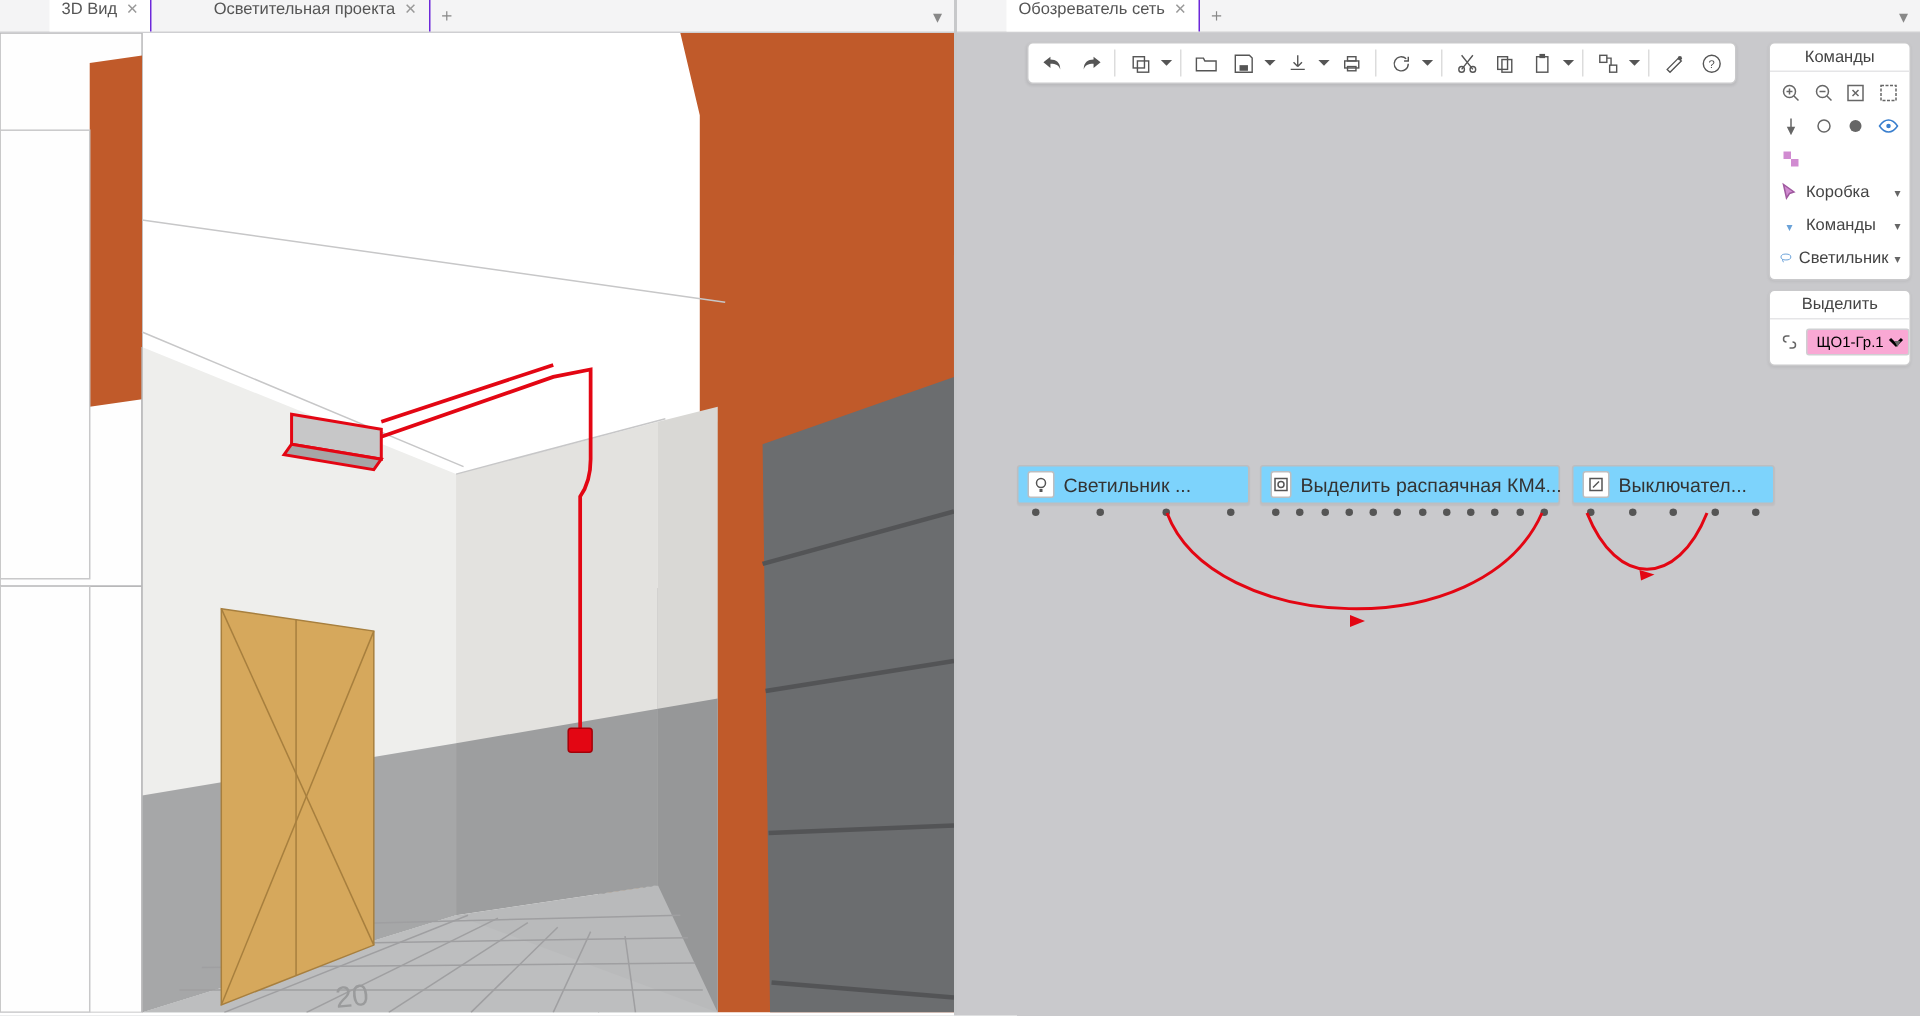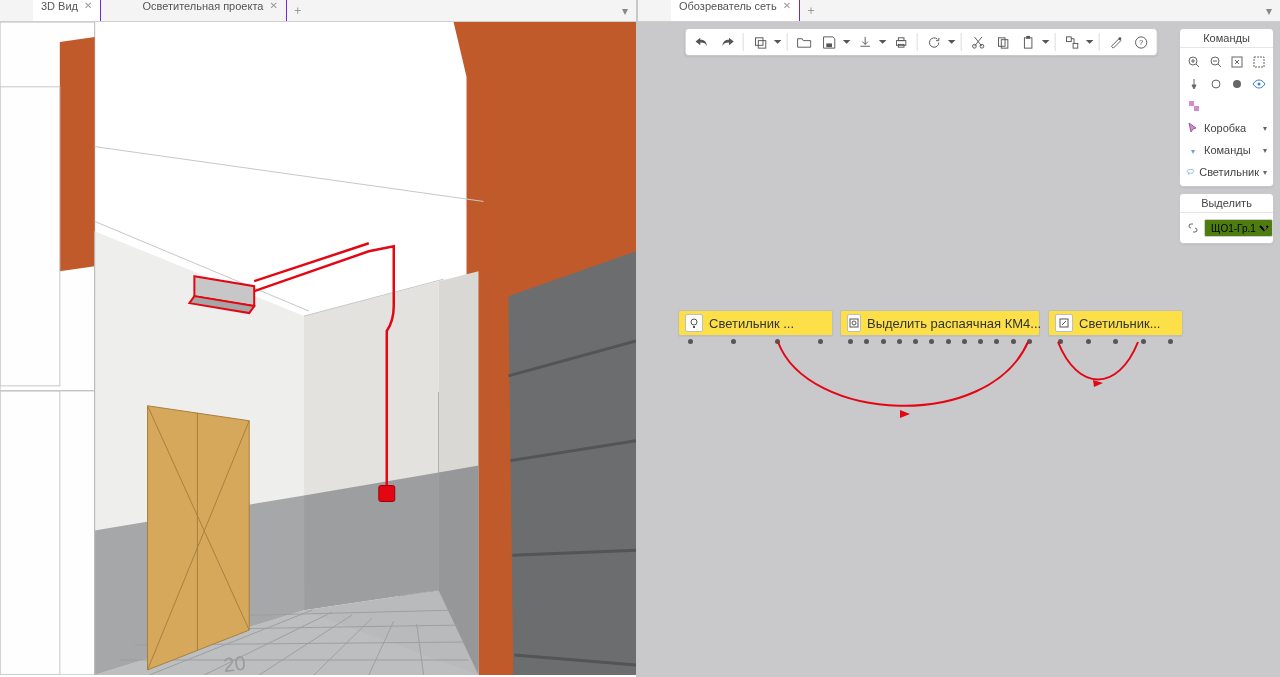--- a/index.html
+++ b/index.html
@@ -36,25 +36,25 @@
   .side-panels { position: absolute; right: 6px; top: 6px; width: 95px; display: flex; flex-direction: column; gap: 6px; }
   .panel { background: #fff; border: 1px solid #c9c9cb; border-radius: 4px; box-shadow: 0 1px 2px rgba(0,0,0,.06); }
   .panel-title { text-align: center; font-size: 11px; color: #444; padding: 3px 0; border-bottom: 1px solid #e5e5e7; }
   .panel-body { padding: 4px 4px; display: flex; flex-direction: column; gap: 2px; }
   .icon-row { display: flex; gap: 2px; }
   .mini-btn { width: 20px; height: 20px; display: flex; align-items: center; justify-content: center; color: #666; border-radius: 3px; cursor: pointer; }
   .mini-btn svg { width: 14px; height: 14px; }
   .cmd-row { display: flex; align-items: center; gap: 4px; height: 20px; padding: 0 2px; color: #444; font-size: 11px; cursor: pointer; border-radius: 3px; }
   .cmd-row .caret { margin-left: auto; font-size: 8px; color: #666; }
   .param-row { display: flex; align-items: center; gap: 4px; height: 22px; padding: 0 2px; }
-  .param-row select { flex: 1; height: 18px; font-size: 10px; border: 1px solid #cfcfd2; border-radius: 2px; background: #4d7c0f; padding-left: 2px; }
+  .param-row select { flex: 1; height: 18px; font-size: 10px; border: 1px solid #cfcfd2; border-radius: 2px; background: #f9a8d4; padding-left: 2px; }
   .param-row .mini-btn { width: 18px; height: 18px; }
 
   
-  .node { position: absolute; display: flex; align-items: center; gap: 6px; background: #fde047; border: 1px solid #bdbec0; border-radius: 2px; padding: 3px 6px; font-size: 13px; color: #333; white-space: nowrap; box-shadow: 0 1px 1px rgba(0,0,0,.05); cursor: move; }
+  .node { position: absolute; display: flex; align-items: center; gap: 6px; background: #7dd3fc; border: 1px solid #bdbec0; border-radius: 2px; padding: 3px 6px; font-size: 13px; color: #333; white-space: nowrap; box-shadow: 0 1px 1px rgba(0,0,0,.05); cursor: move; }
   .node .icn { width: 18px; height: 18px; display:flex; align-items:center; justify-content:center; border: 1px solid #bdbec0; border-radius: 2px; background:#fff; }
   .node .icn svg { width: 12px; height: 12px; }
 
   .port-row { position: absolute; display: flex; justify-content: space-between; }
   .port { width: 5px; height: 5px; background: #555; border-radius: 50%; }
 
   
   .conn-svg { position: absolute; inset: 0; pointer-events: none; }
   .conn-svg path { stroke: #e30613; stroke-width: 2; fill: none; }
   .conn-svg polygon { fill: #e30613; }
@@ -431,21 +431,21 @@
       <span class="port"></span>
     </div>
 
     <div class="node" style="left:410px; top:288px; width:135px">
       <span class="icn">
           <svg viewBox="0 0 12 12">
             <rect x="2" y="2" width="8" height="8" fill="none" stroke="#555"></rect>
             <path d="M4 8l4-4" stroke="#555"></path>
           </svg>
         </span>
-      <span>Светильник...</span>
+      <span>Выключател...</span>
     </div>
     <div class="port-row" style="left:420px; top:317px; width:115px">
       <span class="port"></span>
       <span class="port"></span>
       <span class="port"></span>
       <span class="port"></span>
       <span class="port"></span>
     </div>
 
     <svg class="conn-svg" viewBox="0 0 642 655">

